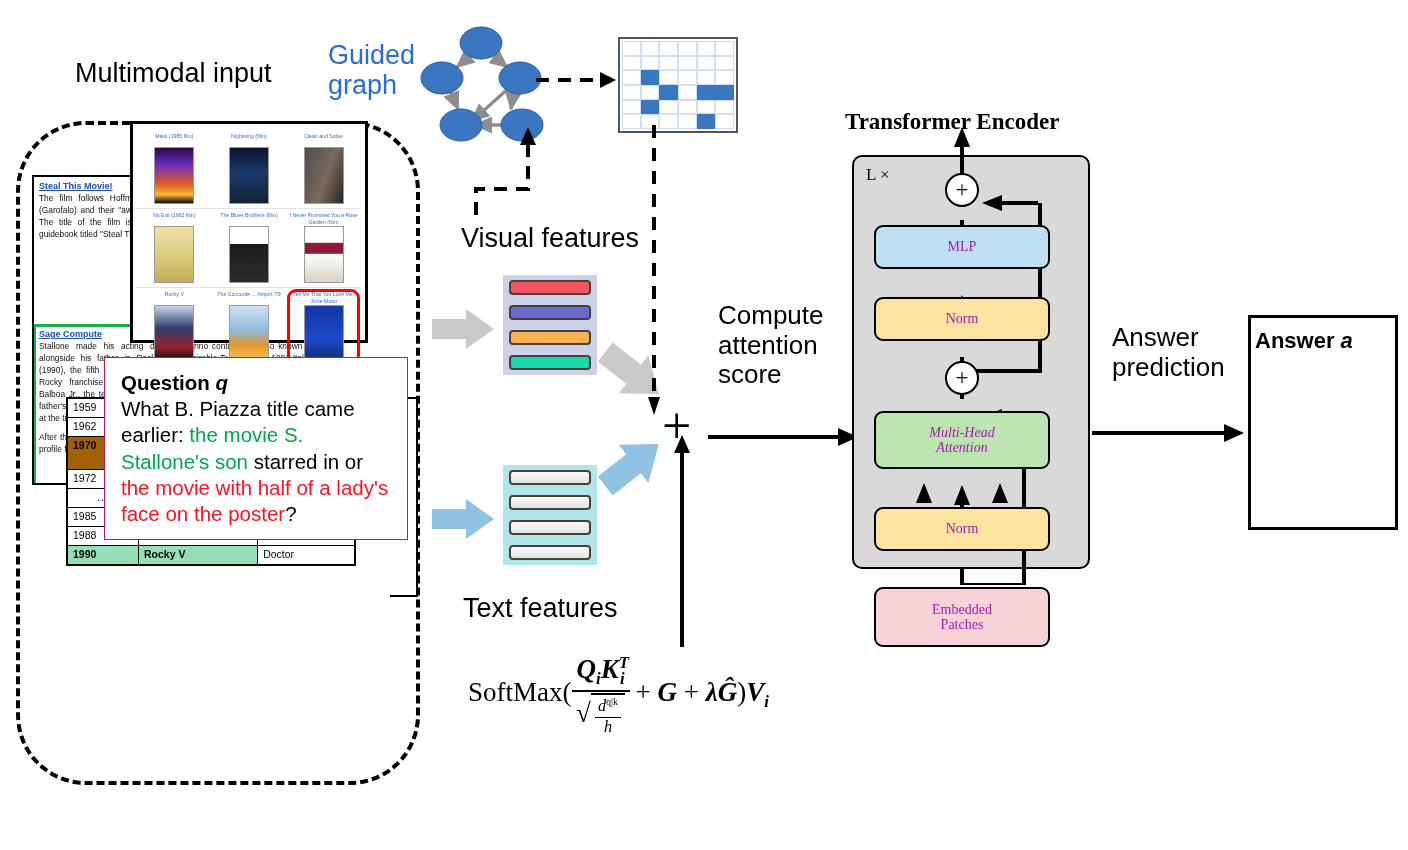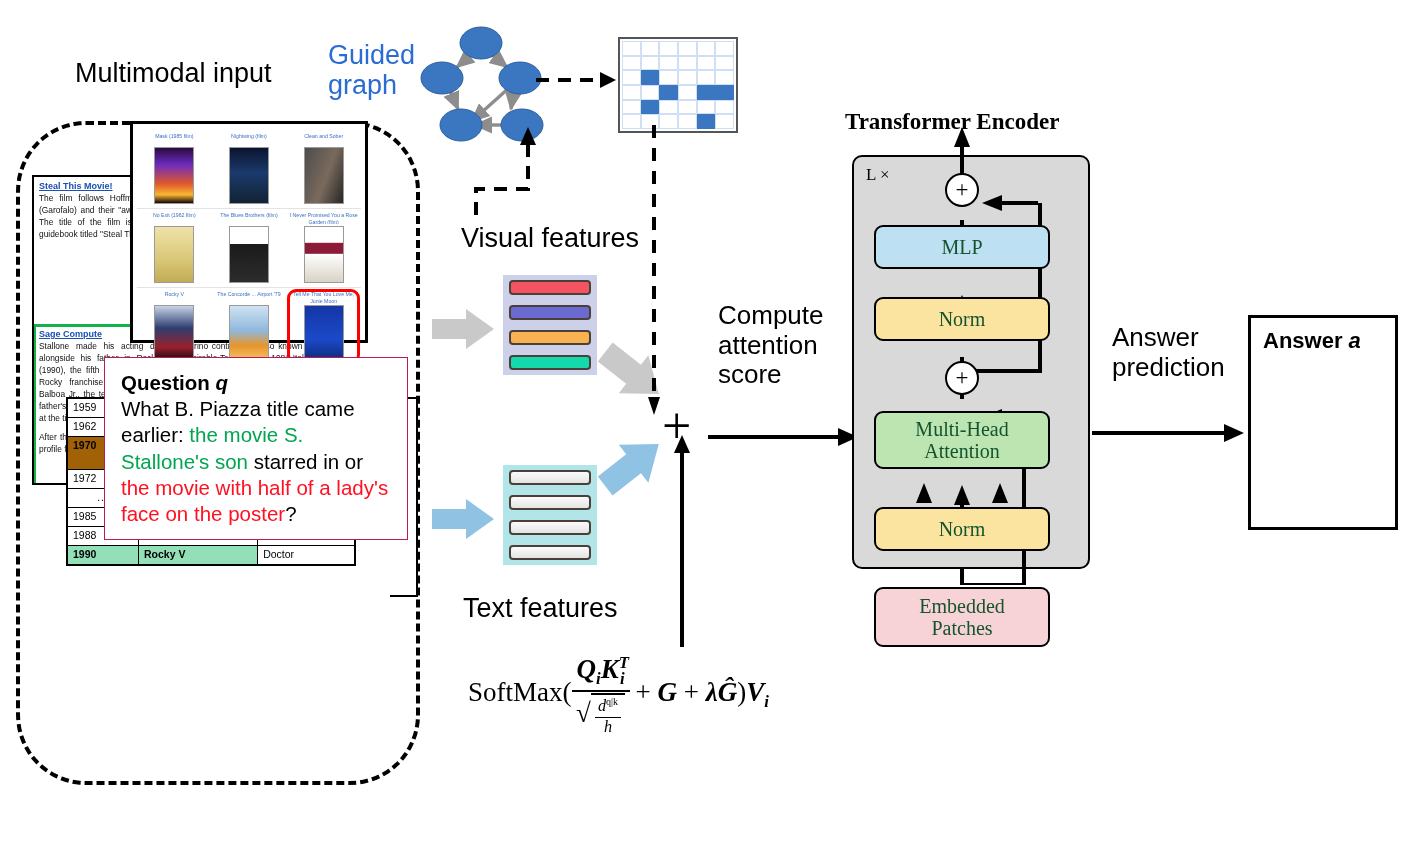--- a/index.html
+++ b/index.html
@@ -123,35 +123,35 @@
 
   
   .enc-outer {
     background:#d9d9d9; border:2px solid #000; border-radius:10px;
   }
   .enc-title { font-family:"Liberation Serif",serif; font-weight:bold; font-size:23px; color:#000; white-space:nowrap;}
   .enc-lx { font-family:"Liberation Serif",serif; font-size:17px; color:#000; }
   .enc-block {
     border:2px solid #000; border-radius:9px;
     display:flex; align-items:center; justify-content:center; text-align:center;
-    font-family:"Liberation Serif",serif; font-size:20px; color:#14532d; line-height:1.1;
+    font-family:"Liberation Serif",serif; font-size:14px; color:#a21caf; line-height:1.1;
   }
   .blk-mlp  { background:#bde0f3; }
   .blk-norm { background:#fbe3a0; }
   .blk-mha  { background:#bde5b2; }
   .blk-emb  { background:#f7d3d7; }
   .plus-node {
     width:34px; height:34px; border-radius:50%;
     border:2px solid #000; background:#fff;
     display:flex; align-items:center; justify-content:center;
     font-family:"Liberation Serif",serif; font-size:23px; color:#000;
   }
 
   
-  .ans-card { background:#fff; border:3px solid #000; padding:10px 12px; }
+  .ans-card { background:#fff; border:3px solid #000; padding:10px 4px; }
   .ans-head { font-weight:bold; font-size:22px; color:#000; }
   .ans-head i { font-style:italic; }
   .ans-body { color:#ff1122; font-size:22px; line-height:1.22; font-weight:400; }
 
   
   .formula { font-family:"Liberation Serif",serif; font-size:27px; color:#000; white-space:nowrap; }
   .formula i { font-style:italic; }
   .bi { font-weight:bold; font-style:italic; }
   .frac { display:inline-block; vertical-align:middle; text-align:center; }
   .frac .num { display:block; border-bottom:2px solid #000; padding:0 5px 1px 5px; }
@@ -475,21 +475,21 @@
 
     <polyline points="110,460 172,460 172,292" fill="none" stroke="#000" stroke-width="4"></polyline>
     <line x1="172" y1="292" x2="143" y2="292" stroke="#000" stroke-width="4"></line>
     <path d="M150,284 L130,292 L150,300 z" fill="#000"></path>
   </svg>
 
   <div class="abs plus-node" style="left:945px; top:148px;">+</div>
   <div class="abs enc-block blk-mlp" style="left:874px; top:200px; width:176px; height:44px;">MLP</div>
   <div class="abs enc-block blk-norm" style="left:874px; top:272px; width:176px; height:44px;">Norm</div>
   <div class="abs plus-node" style="left:945px; top:336px;">+</div>
-  <div class="abs enc-block blk-mha" style="left:874px; top:386px; width:176px; height:58px; flex-direction:column;">
+  <div class="abs enc-block blk-mha" style="left:874px; top:386px; width:176px; height:58px; flex-direction:column;font-style:italic;">
     <span>Multi-Head</span>
     <span>Attention</span>
   </div>
   <div class="abs enc-block blk-norm" style="left:874px; top:482px; width:176px; height:44px;">Norm</div>
   <div class="abs enc-block blk-emb" style="left:874px; top:562px; width:176px; height:60px; flex-direction:column;">
     <span>Embedded</span>
     <span>Patches</span>
   </div>
 
   <div class="abs flow-label" style="left:1112px; top:298px; width:130px;">

